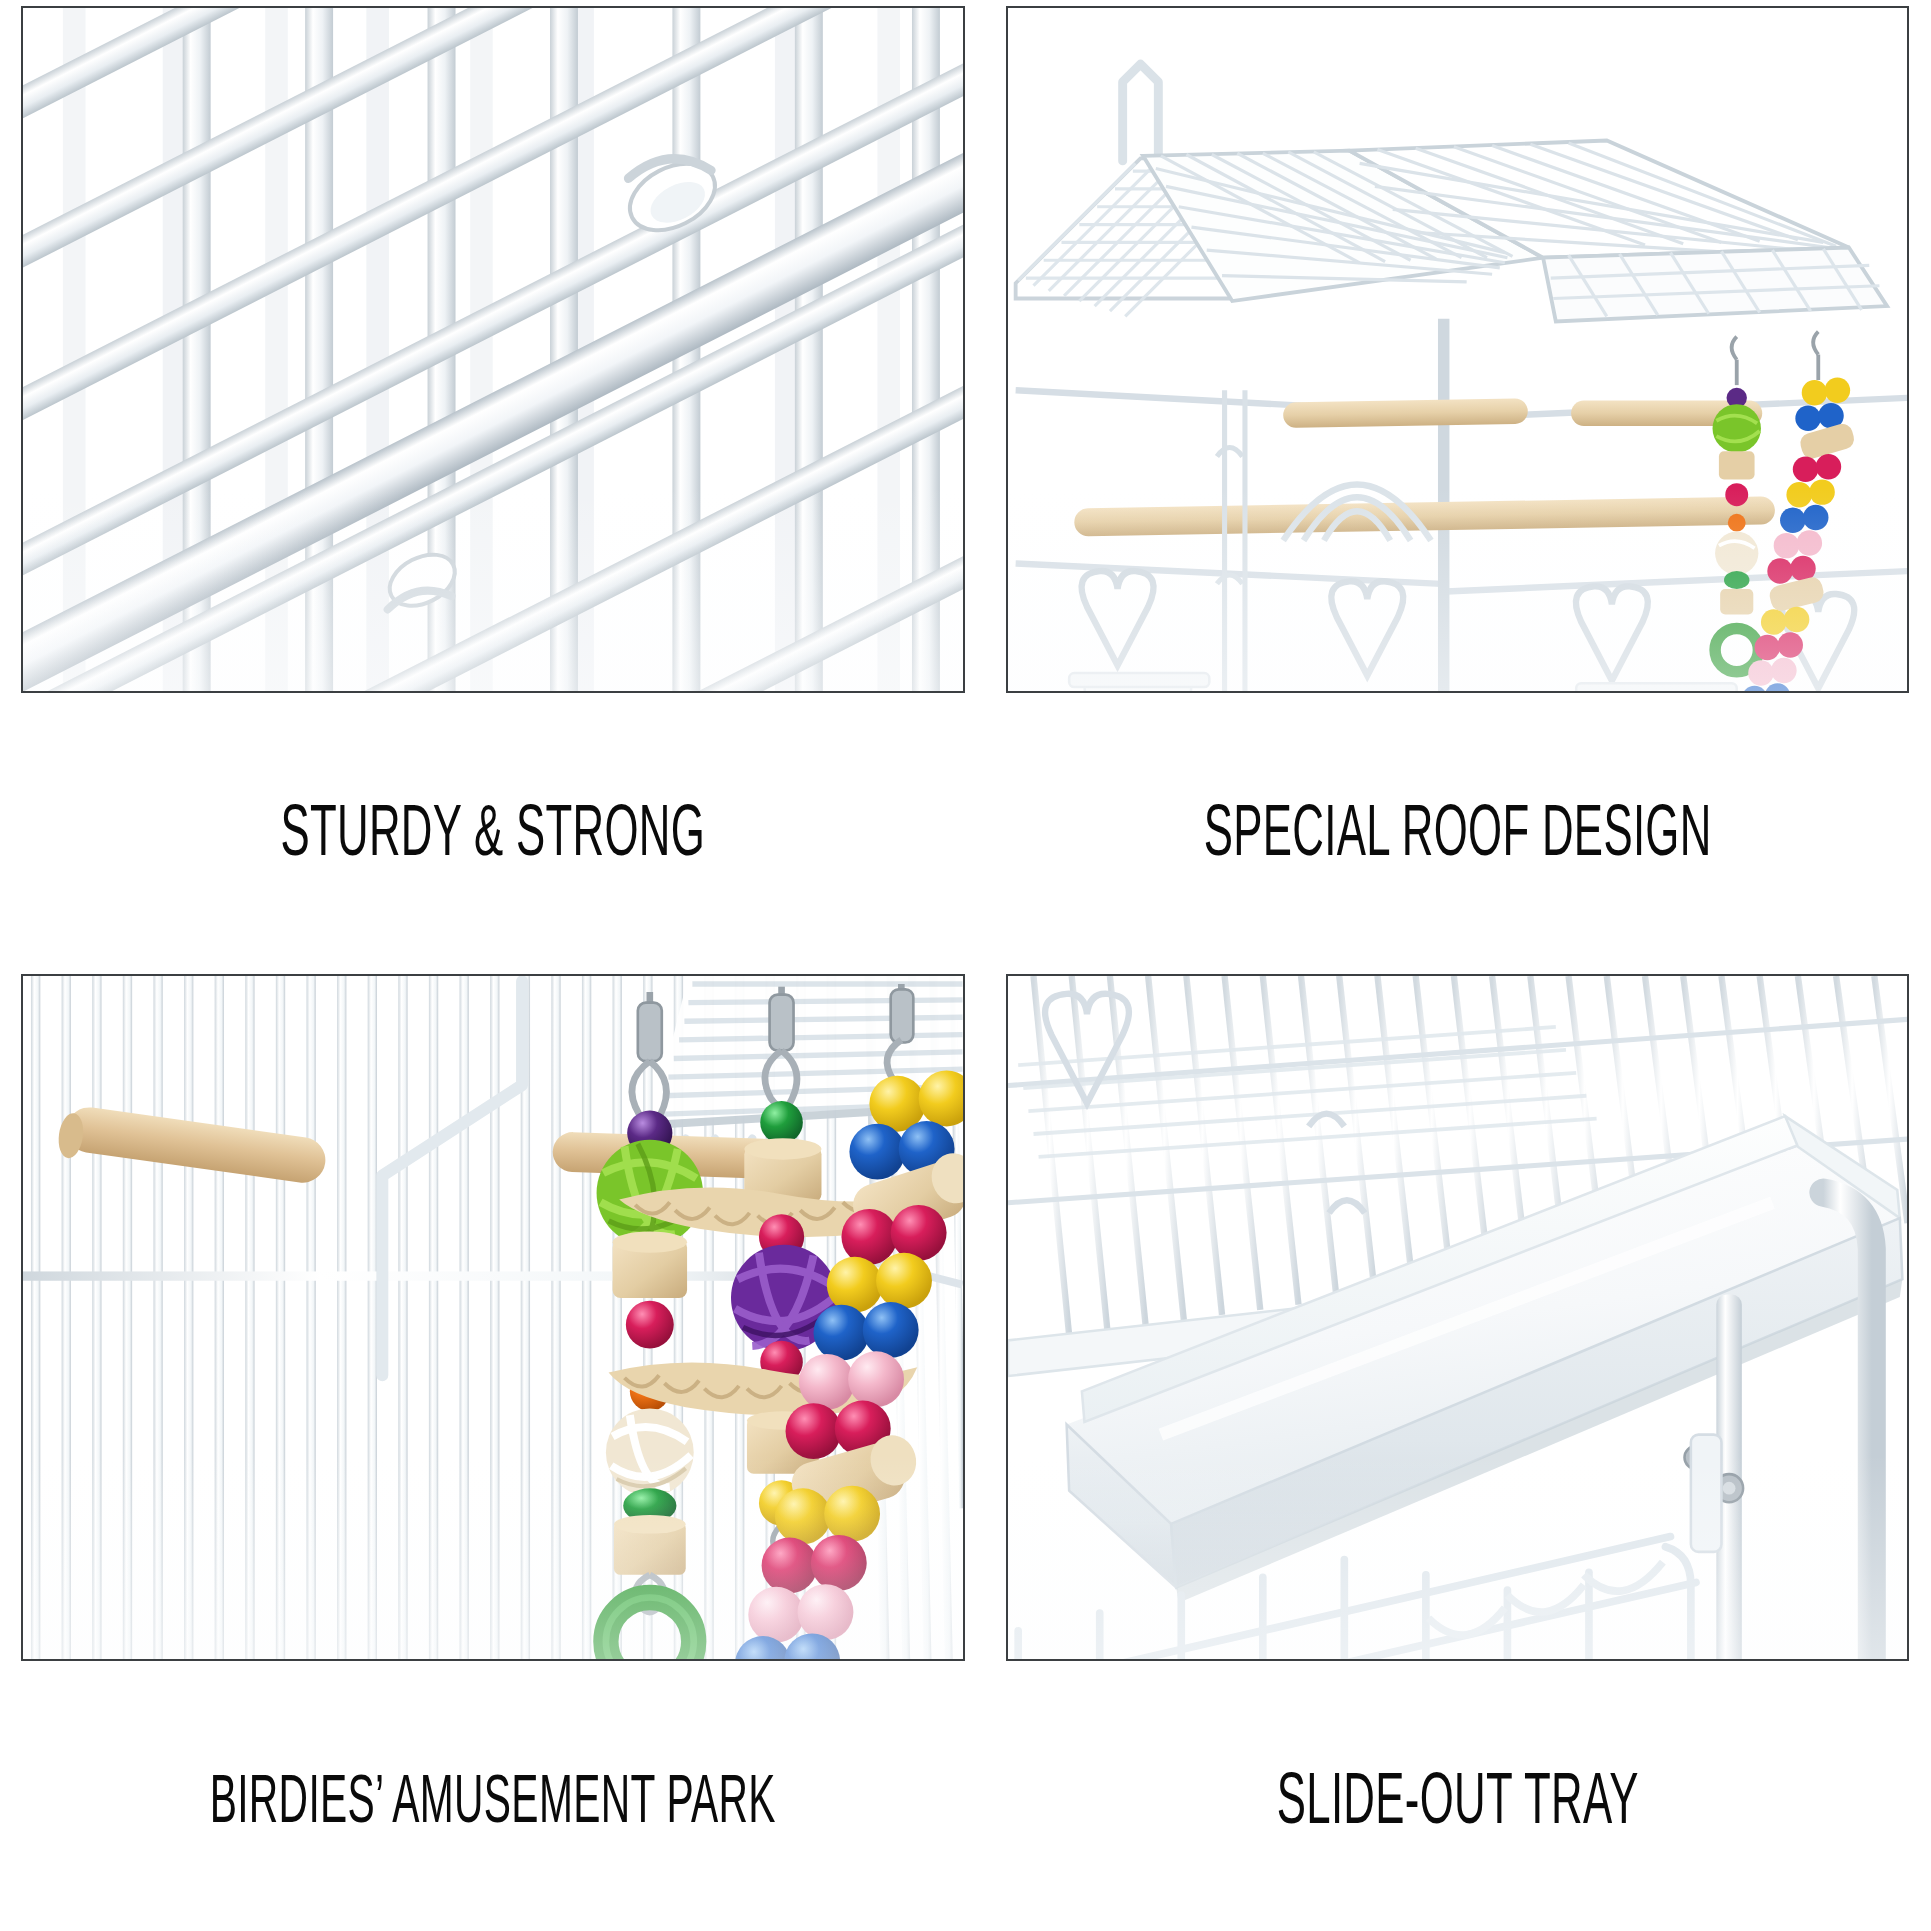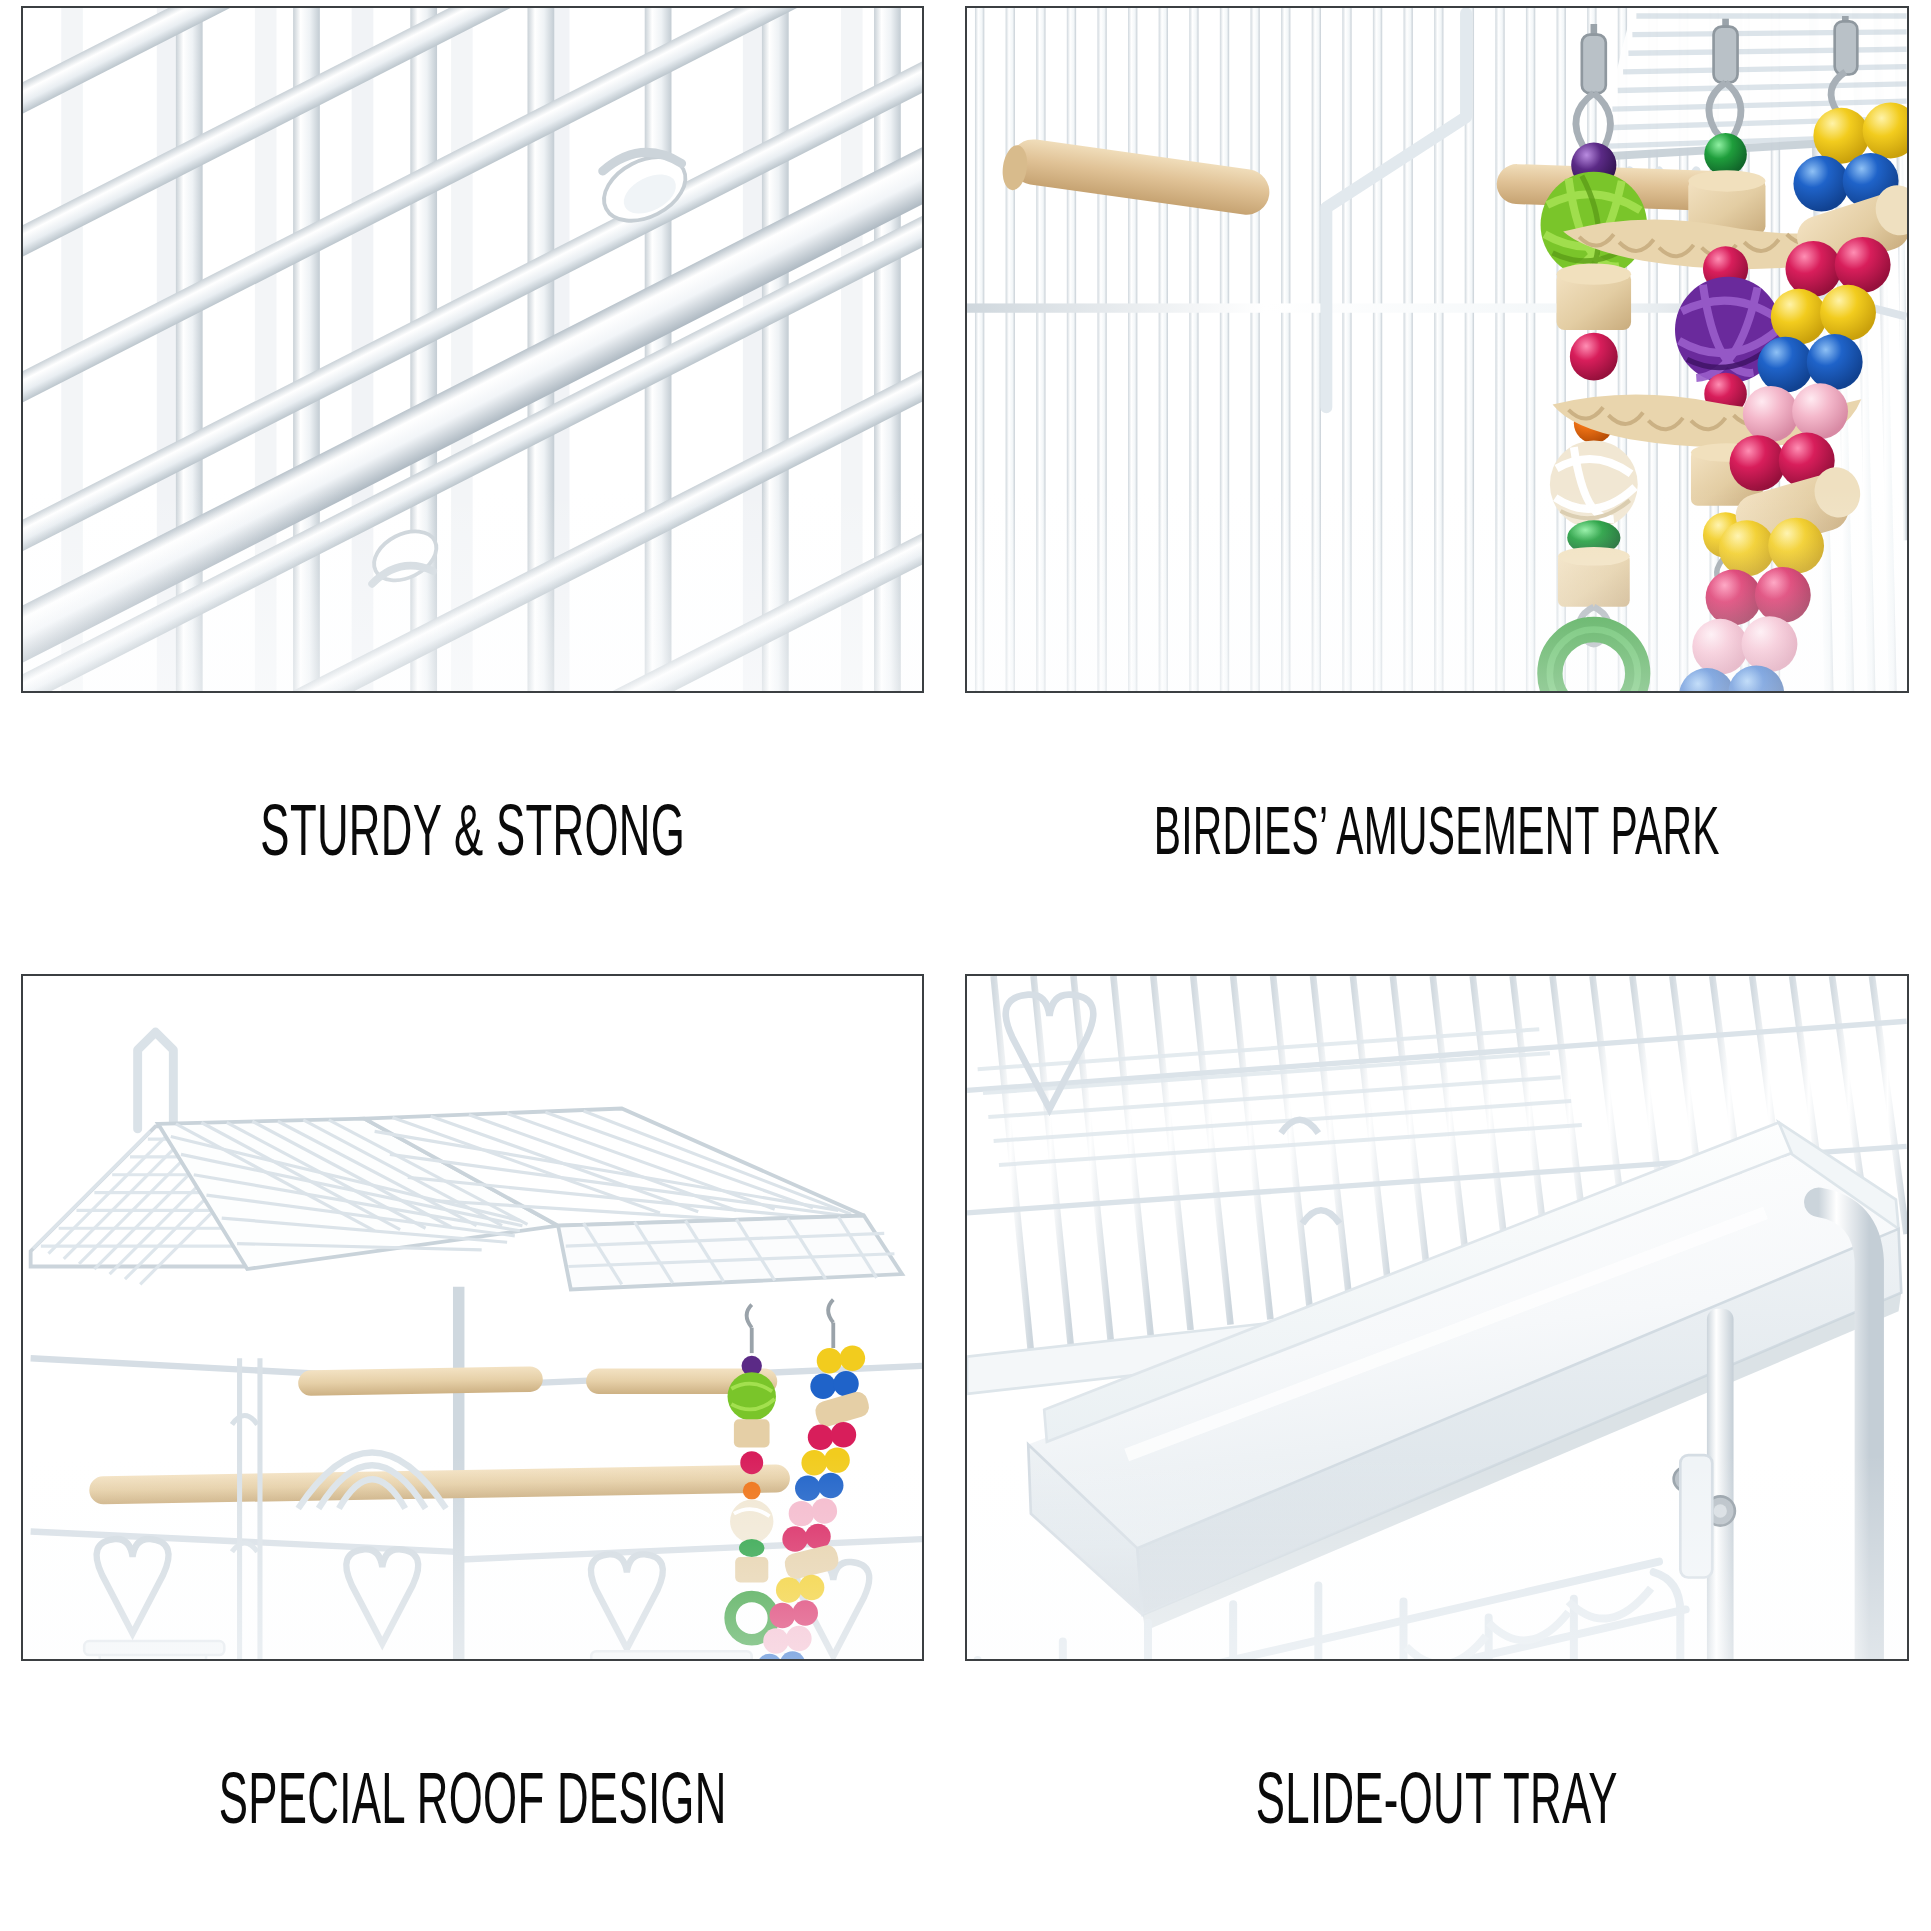--- a/index.html
+++ b/index.html
@@ -139,20 +139,290 @@
         <rect x="0" y="0" width="706" height="706" fill="url(#none)"></rect>
       </svg>
     </div>
     <div class="caption">STURDY &amp; STRONG</div>
   </div>
 
   <div class="cell">
     <div class="photo">
       <svg class="stage" viewBox="0 0 706 706" preserveAspectRatio="none">
         <defs>
+          <linearGradient id="wG" x1="0" y1="0" x2="1" y2="0">
+            <stop offset="0%" stop-color="#cdd6dd"></stop>
+              <stop offset="40%" stop-color="#ffffff"></stop>
+              <stop offset="100%" stop-color="#ccd5dc"></stop>
+          </linearGradient>
+          <linearGradient id="woodG3" x1="0" y1="0" x2="0" y2="1">
+            <stop offset="0%" stop-color="#f3e2c3"></stop>
+              <stop offset="50%" stop-color="#e6d0a8"></stop>
+              <stop offset="100%" stop-color="#cdb184"></stop>
+          </linearGradient>
+        </defs>
+
+        <g stroke="#dae2e8" stroke-width="7" fill="none" stroke-linecap="round" stroke-linejoin="round">
+          <path d="M90 120 L90 58 L104 44 L118 58 L118 120"></path>
+        </g>
+
+        <g>
+          <path d="M104 118 L6 216 L6 228 L180 228 L180 118 Z" fill="#ffffff" stroke="#cbd4db" stroke-width="3"></path>
+          <g stroke="#dde5eb" stroke-width="2.5" fill="none" opacity=".95">
+            <path d="M100 122 L8 214"></path>
+              <path d="M112 126 L20 218"></path>
+              <path d="M124 130 L32 222"></path>
+            <path d="M136 134 L44 226"></path>
+              <path d="M148 138 L56 230"></path>
+              <path d="M160 142 L68 234"></path>
+            <path d="M172 146 L80 238"></path>
+              <path d="M184 150 L92 242"></path>
+            <path d="M98 128 L170 128"></path>
+              <path d="M84 142 L170 142"></path>
+              <path d="M70 156 L170 156"></path>
+            <path d="M56 170 L170 170"></path>
+              <path d="M42 184 L170 184"></path>
+              <path d="M28 198 L170 198"></path>
+              <path d="M14 212 L170 212"></path>
+          </g>
+        </g>
+
+        <g>
+          <path d="M104 118 L262 118 L290 138 L180 228 L6 228 Z" fill="none"></path>
+          <path d="M106 116 L268 112 L420 196 L176 230 Z" fill="#fdfefe" stroke="#c9d3da" stroke-width="3"></path>
+          <g stroke="#dbe3e9" stroke-width="2.5" fill="none">
+            <path d="M120 116 L276 200"></path>
+              <path d="M140 115 L296 199"></path>
+              <path d="M160 115 L316 198"></path>
+            <path d="M180 114 L336 197"></path>
+              <path d="M200 114 L356 196"></path>
+              <path d="M220 113 L376 196"></path>
+            <path d="M240 113 L396 195"></path>
+            <path d="M116 126 L390 192"></path>
+              <path d="M124 140 L392 196"></path>
+              <path d="M134 156 L390 200"></path>
+            <path d="M144 172 L386 204"></path>
+              <path d="M156 190 L380 209"></path>
+              <path d="M168 210 L360 215"></path>
+          </g>
+        </g>
+
+        <g>
+          <path d="M268 112 L470 104 L660 188 L420 196 Z" fill="#ffffff" stroke="#c9d3da" stroke-width="3"></path>
+          <g stroke="#dbe3e9" stroke-width="2.5" fill="none">
+            <path d="M290 111 L500 186"></path>
+              <path d="M320 110 L530 185"></path>
+              <path d="M350 109 L560 184"></path>
+            <path d="M380 108 L590 183"></path>
+              <path d="M410 107 L620 182"></path>
+              <path d="M440 106 L650 187"></path>
+            <path d="M276 122 L640 184"></path>
+              <path d="M288 140 L644 188"></path>
+              <path d="M302 158 L642 192"></path>
+            <path d="M318 176 L600 194"></path>
+          </g>
+        </g>
+
+        <g>
+          <path d="M420 196 L660 188 L690 234 L430 246 Z" fill="#fbfcfd" stroke="#c9d3da" stroke-width="3"></path>
+          <g stroke="#dde5eb" stroke-width="2.5" fill="none">
+            <path d="M440 194 L470 242"></path>
+              <path d="M480 193 L510 241"></path>
+              <path d="M520 192 L550 240"></path>
+            <path d="M560 191 L590 239"></path>
+              <path d="M600 190 L630 238"></path>
+              <path d="M640 189 L670 237"></path>
+            <path d="M426 212 L676 202"></path>
+              <path d="M428 228 L684 218"></path>
+          </g>
+        </g>
+
+        <g>
+          <g stroke="url(#wG)" stroke-width="5">
+            <path d="M14 228 L14 700"></path>
+              <path d="M30 226 L30 700"></path>
+              <path d="M46 224 L46 700"></path>
+            <path d="M62 222 L62 700"></path>
+              <path d="M78 220 L78 700"></path>
+              <path d="M94 218 L94 700"></path>
+            <path d="M110 216 L110 700"></path>
+              <path d="M126 214 L126 700"></path>
+              <path d="M142 212 L142 700"></path>
+            <path d="M158 210 L158 700"></path>
+              <path d="M174 208 L174 700"></path>
+              <path d="M190 210 L190 700"></path>
+            <path d="M206 214 L206 700"></path>
+              <path d="M222 218 L222 700"></path>
+              <path d="M238 222 L238 700"></path>
+            <path d="M254 226 L254 700"></path>
+              <path d="M270 230 L270 700"></path>
+              <path d="M286 234 L286 700"></path>
+            <path d="M302 238 L302 700"></path>
+              <path d="M318 242 L318 700"></path>
+              <path d="M334 246 L334 700"></path>
+          </g>
+          <g stroke="#d6dee5" stroke-width="5" fill="none">
+            <path d="M6 300 L340 318"></path>
+              <path d="M6 436 L340 452"></path>
+              <path d="M6 572 L340 588"></path>
+              <path d="M6 684 L340 698"></path>
+          </g>
+        </g>
+
+        <g>
+          <g stroke="url(#wG)" stroke-width="5">
+            <path d="M348 250 L348 700"></path>
+              <path d="M364 252 L364 700"></path>
+              <path d="M380 254 L380 700"></path>
+            <path d="M396 256 L396 700"></path>
+              <path d="M412 258 L412 700"></path>
+              <path d="M428 254 L428 700"></path>
+            <path d="M444 250 L444 700"></path>
+              <path d="M460 248 L460 700"></path>
+              <path d="M476 246 L476 700"></path>
+            <path d="M492 244 L492 700"></path>
+              <path d="M508 242 L508 700"></path>
+              <path d="M524 240 L524 700"></path>
+            <path d="M540 238 L540 700"></path>
+              <path d="M556 240 L556 700"></path>
+              <path d="M572 244 L572 700"></path>
+            <path d="M588 248 L588 700"></path>
+              <path d="M604 252 L604 700"></path>
+              <path d="M620 256 L620 700"></path>
+            <path d="M636 260 L636 700"></path>
+              <path d="M652 264 L652 700"></path>
+              <path d="M668 268 L668 700"></path>
+            <path d="M684 272 L684 700"></path>
+              <path d="M700 276 L700 700"></path>
+          </g>
+          <g stroke="#d6dee5" stroke-width="5" fill="none">
+            <path d="M344 322 L706 306"></path>
+              <path d="M344 458 L706 442"></path>
+              <path d="M344 592 L706 578"></path>
+              <path d="M344 698 L706 688"></path>
+          </g>
+        </g>
+
+        <g>
+          <path d="M342 244 L342 700" stroke="#cfd8df" stroke-width="9"></path>
+        </g>
+
+        <g>
+          <rect x="52" y="388" width="550" height="22" rx="11" fill="url(#woodG3)" transform="rotate(-1 330 399)"></rect>
+          <rect x="216" y="308" width="192" height="20" rx="10" fill="url(#woodG3)" transform="rotate(-1 312 318)"></rect>
+          <rect x="442" y="308" width="150" height="20" rx="10" fill="url(#woodG3)"></rect>
+          <rect x="178" y="540" width="300" height="22" rx="11" fill="url(#woodG3)" transform="rotate(-1 328 551)"></rect>
+          <rect x="16" y="668" width="620" height="18" rx="9" fill="url(#woodG3)" transform="rotate(-1 326 677)"></rect>
+        </g>
+
+        <g stroke="#dbe3e9" stroke-width="5" fill="none">
+          <path d="M216 418 q58 -88 116 0"></path>
+          <path d="M232 418 q42 -68 84 0"></path>
+          <path d="M248 418 q26 -46 52 0"></path>
+        </g>
+
+        <g>
+          <g stroke="#cfd8df" stroke-width="5" fill="none" stroke-linecap="round">
+            <path d="M62 470 q-12 -26 10 -28 q12 -1 14 14 q2 -15 14 -14 q22 2 10 28 l-24 46 Z"></path>
+            <path d="M258 478 q-12 -26 10 -28 q12 -1 14 14 q2 -15 14 -14 q22 2 10 28 l-24 46 Z"></path>
+            <path d="M450 482 q-12 -26 10 -28 q12 -1 14 14 q2 -15 14 -14 q22 2 10 28 l-24 46 Z"></path>
+            <path d="M612 488 q-12 -26 10 -28 q12 -1 14 14 q2 -15 14 -14 q22 2 10 28 l-24 46 Z"></path>
+          </g>
+          <g>
+            <path d="M60 530 L144 528 L140 612 L64 614 Z" fill="#f7f9fa" stroke="#e2e8ed" stroke-width="2"></path>
+            <rect x="48" y="522" width="110" height="11" rx="4" fill="#f2f5f7" stroke="#dfe5ea" stroke-width="2"></rect>
+            <path d="M455 540 L560 536 L556 622 L460 626 Z" fill="#f7f9fa" stroke="#e2e8ed" stroke-width="2"></path>
+            <rect x="446" y="530" width="126" height="11" rx="4" fill="#f2f5f7" stroke="#dfe5ea" stroke-width="2"></rect>
+          </g>
+        </g>
+
+        <g stroke="#d9e1e7" stroke-width="4" fill="none">
+          <path d="M170 300 L170 700"></path>
+            <path d="M186 300 L186 700"></path>
+          <path d="M164 352 q10 -14 20 0"></path>
+            <path d="M164 452 q10 -14 20 0"></path>
+        </g>
+
+        <g>
+
+          <g>
+            <path d="M572 276 L572 296" stroke="#9aa3aa" stroke-width="3"></path>
+            <circle cx="572" cy="306" r="8" fill="#5b2a86"></circle>
+            <circle cx="572" cy="330" r="19" fill="#7ac52a"></circle>
+            <g stroke="#a3e04f" stroke-width="3" fill="none">
+                <path d="M556 324 q16 -9 32 2"></path>
+                <path d="M556 336 q18 10 34 -4"></path>
+              </g>
+            <rect x="558" y="348" width="28" height="22" rx="4" fill="#e5cfa6"></rect>
+            <circle cx="572" cy="382" r="9" fill="#d81e5b"></circle>
+            <circle cx="572" cy="404" r="7" fill="#ef7215"></circle>
+            <circle cx="572" cy="428" r="17" fill="#f1e7d3"></circle>
+            <g stroke="#ffffff" stroke-width="3" fill="none">
+                <path d="M558 422 q14 -8 28 2"></path>
+              </g>
+            <ellipse cx="572" cy="449" rx="10" ry="7" fill="#1f9e3c"></ellipse>
+            <rect x="559" y="456" width="26" height="20" rx="4" fill="#e5cfa6"></rect>
+            <circle cx="572" cy="504" r="17" fill="none" stroke="#2d9b33" stroke-width="9"></circle>
+          </g>
+
+          <g>
+            <path d="M636 272 L636 292" stroke="#9aa3aa" stroke-width="3"></path>
+            <g>
+              <circle cx="633" cy="302" r="10" fill="#f2cc1e"></circle>
+                <circle cx="651" cy="300" r="10" fill="#f2cc1e"></circle>
+              <circle cx="628" cy="322" r="10" fill="#1f63c9"></circle>
+                <circle cx="646" cy="320" r="10" fill="#1f63c9"></circle>
+              <rect x="622" y="330" width="42" height="20" rx="8" fill="#e5cfa6" transform="rotate(-16 643 340)"></rect>
+              <circle cx="626" cy="362" r="10" fill="#d81e5b"></circle>
+                <circle cx="644" cy="360" r="10" fill="#d81e5b"></circle>
+              <circle cx="621" cy="382" r="10" fill="#f2cc1e"></circle>
+                <circle cx="639" cy="380" r="10" fill="#f2cc1e"></circle>
+              <circle cx="616" cy="402" r="10" fill="#1f63c9"></circle>
+                <circle cx="634" cy="400" r="10" fill="#1f63c9"></circle>
+              <circle cx="611" cy="422" r="10" fill="#f4b8cb"></circle>
+                <circle cx="629" cy="420" r="10" fill="#f4b8cb"></circle>
+              <circle cx="606" cy="442" r="10" fill="#d81e5b"></circle>
+                <circle cx="624" cy="440" r="10" fill="#d81e5b"></circle>
+              <rect x="598" y="450" width="42" height="20" rx="8" fill="#e5cfa6" transform="rotate(-14 619 460)"></rect>
+              <circle cx="601" cy="482" r="10" fill="#f2cc1e"></circle>
+                <circle cx="619" cy="480" r="10" fill="#f2cc1e"></circle>
+              <circle cx="596" cy="502" r="10" fill="#d81e5b"></circle>
+                <circle cx="614" cy="500" r="10" fill="#d81e5b"></circle>
+              <circle cx="591" cy="522" r="10" fill="#f4b8cb"></circle>
+                <circle cx="609" cy="520" r="10" fill="#f4b8cb"></circle>
+              <circle cx="586" cy="542" r="10" fill="#1f63c9"></circle>
+                <circle cx="604" cy="540" r="10" fill="#1f63c9"></circle>
+              <rect x="578" y="550" width="42" height="20" rx="8" fill="#e5cfa6" transform="rotate(-12 599 560)"></rect>
+              <circle cx="582" cy="582" r="10" fill="#f2cc1e"></circle>
+                <circle cx="600" cy="580" r="10" fill="#f2cc1e"></circle>
+              <circle cx="578" cy="602" r="10" fill="#1f63c9"></circle>
+                <circle cx="596" cy="600" r="10" fill="#1f63c9"></circle>
+              <circle cx="574" cy="622" r="10" fill="#f4b8cb"></circle>
+                <circle cx="592" cy="620" r="10" fill="#f4b8cb"></circle>
+              <circle cx="570" cy="660" r="10" fill="#d81e5b"></circle>
+                <circle cx="588" cy="658" r="10" fill="#d81e5b"></circle>
+              <circle cx="566" cy="690" r="10" fill="#f4b8cb"></circle>
+                <circle cx="584" cy="688" r="10" fill="#f4b8cb"></circle>
+            </g>
+          </g>
+
+          <g stroke="#9aa3aa" stroke-width="3" fill="none">
+            <path d="M572 258 q-8 8 0 18"></path>
+              <path d="M636 254 q-8 8 0 18"></path>
+          </g>
+        </g>
+      </svg>
+    </div>
+    <div class="caption">SPECIAL ROOF DESIGN</div>
+  </div>
+
+  <div class="cell">
+    <div class="photo">
+      <svg class="stage" viewBox="0 0 706 706" preserveAspectRatio="none">
+        <defs>
           <linearGradient id="barG" x1="0" y1="0" x2="1" y2="0">
             <stop offset="0%" stop-color="#cfd7dd"></stop>
             <stop offset="35%" stop-color="#ffffff"></stop>
             <stop offset="75%" stop-color="#f2f6f8"></stop>
             <stop offset="100%" stop-color="#c6ced5"></stop>
           </linearGradient>
           <linearGradient id="woodG" x1="0" y1="0" x2="0" y2="1">
             <stop offset="0%" stop-color="#f0ddba"></stop>
             <stop offset="45%" stop-color="#e0c296"></stop>
             <stop offset="100%" stop-color="#c6a372"></stop>
@@ -464,290 +734,20 @@
         </g>
       </svg>
     </div>
     <div class="caption small">BIRDIES’ AMUSEMENT PARK</div>
   </div>
 
   <div class="cell">
     <div class="photo">
       <svg class="stage" viewBox="0 0 706 706" preserveAspectRatio="none">
         <defs>
-          <linearGradient id="wG" x1="0" y1="0" x2="1" y2="0">
-            <stop offset="0%" stop-color="#cdd6dd"></stop>
-              <stop offset="40%" stop-color="#ffffff"></stop>
-              <stop offset="100%" stop-color="#ccd5dc"></stop>
-          </linearGradient>
-          <linearGradient id="woodG3" x1="0" y1="0" x2="0" y2="1">
-            <stop offset="0%" stop-color="#f3e2c3"></stop>
-              <stop offset="50%" stop-color="#e6d0a8"></stop>
-              <stop offset="100%" stop-color="#cdb184"></stop>
-          </linearGradient>
-        </defs>
-
-        <g stroke="#dae2e8" stroke-width="7" fill="none" stroke-linecap="round" stroke-linejoin="round">
-          <path d="M90 120 L90 58 L104 44 L118 58 L118 120"></path>
-        </g>
-
-        <g>
-          <path d="M104 118 L6 216 L6 228 L180 228 L180 118 Z" fill="#ffffff" stroke="#cbd4db" stroke-width="3"></path>
-          <g stroke="#dde5eb" stroke-width="2.5" fill="none" opacity=".95">
-            <path d="M100 122 L8 214"></path>
-              <path d="M112 126 L20 218"></path>
-              <path d="M124 130 L32 222"></path>
-            <path d="M136 134 L44 226"></path>
-              <path d="M148 138 L56 230"></path>
-              <path d="M160 142 L68 234"></path>
-            <path d="M172 146 L80 238"></path>
-              <path d="M184 150 L92 242"></path>
-            <path d="M98 128 L170 128"></path>
-              <path d="M84 142 L170 142"></path>
-              <path d="M70 156 L170 156"></path>
-            <path d="M56 170 L170 170"></path>
-              <path d="M42 184 L170 184"></path>
-              <path d="M28 198 L170 198"></path>
-              <path d="M14 212 L170 212"></path>
-          </g>
-        </g>
-
-        <g>
-          <path d="M104 118 L262 118 L290 138 L180 228 L6 228 Z" fill="none"></path>
-          <path d="M106 116 L268 112 L420 196 L176 230 Z" fill="#fdfefe" stroke="#c9d3da" stroke-width="3"></path>
-          <g stroke="#dbe3e9" stroke-width="2.5" fill="none">
-            <path d="M120 116 L276 200"></path>
-              <path d="M140 115 L296 199"></path>
-              <path d="M160 115 L316 198"></path>
-            <path d="M180 114 L336 197"></path>
-              <path d="M200 114 L356 196"></path>
-              <path d="M220 113 L376 196"></path>
-            <path d="M240 113 L396 195"></path>
-            <path d="M116 126 L390 192"></path>
-              <path d="M124 140 L392 196"></path>
-              <path d="M134 156 L390 200"></path>
-            <path d="M144 172 L386 204"></path>
-              <path d="M156 190 L380 209"></path>
-              <path d="M168 210 L360 215"></path>
-          </g>
-        </g>
-
-        <g>
-          <path d="M268 112 L470 104 L660 188 L420 196 Z" fill="#ffffff" stroke="#c9d3da" stroke-width="3"></path>
-          <g stroke="#dbe3e9" stroke-width="2.5" fill="none">
-            <path d="M290 111 L500 186"></path>
-              <path d="M320 110 L530 185"></path>
-              <path d="M350 109 L560 184"></path>
-            <path d="M380 108 L590 183"></path>
-              <path d="M410 107 L620 182"></path>
-              <path d="M440 106 L650 187"></path>
-            <path d="M276 122 L640 184"></path>
-              <path d="M288 140 L644 188"></path>
-              <path d="M302 158 L642 192"></path>
-            <path d="M318 176 L600 194"></path>
-          </g>
-        </g>
-
-        <g>
-          <path d="M420 196 L660 188 L690 234 L430 246 Z" fill="#fbfcfd" stroke="#c9d3da" stroke-width="3"></path>
-          <g stroke="#dde5eb" stroke-width="2.5" fill="none">
-            <path d="M440 194 L470 242"></path>
-              <path d="M480 193 L510 241"></path>
-              <path d="M520 192 L550 240"></path>
-            <path d="M560 191 L590 239"></path>
-              <path d="M600 190 L630 238"></path>
-              <path d="M640 189 L670 237"></path>
-            <path d="M426 212 L676 202"></path>
-              <path d="M428 228 L684 218"></path>
-          </g>
-        </g>
-
-        <g>
-          <g stroke="url(#wG)" stroke-width="5">
-            <path d="M14 228 L14 700"></path>
-              <path d="M30 226 L30 700"></path>
-              <path d="M46 224 L46 700"></path>
-            <path d="M62 222 L62 700"></path>
-              <path d="M78 220 L78 700"></path>
-              <path d="M94 218 L94 700"></path>
-            <path d="M110 216 L110 700"></path>
-              <path d="M126 214 L126 700"></path>
-              <path d="M142 212 L142 700"></path>
-            <path d="M158 210 L158 700"></path>
-              <path d="M174 208 L174 700"></path>
-              <path d="M190 210 L190 700"></path>
-            <path d="M206 214 L206 700"></path>
-              <path d="M222 218 L222 700"></path>
-              <path d="M238 222 L238 700"></path>
-            <path d="M254 226 L254 700"></path>
-              <path d="M270 230 L270 700"></path>
-              <path d="M286 234 L286 700"></path>
-            <path d="M302 238 L302 700"></path>
-              <path d="M318 242 L318 700"></path>
-              <path d="M334 246 L334 700"></path>
-          </g>
-          <g stroke="#d6dee5" stroke-width="5" fill="none">
-            <path d="M6 300 L340 318"></path>
-              <path d="M6 436 L340 452"></path>
-              <path d="M6 572 L340 588"></path>
-              <path d="M6 684 L340 698"></path>
-          </g>
-        </g>
-
-        <g>
-          <g stroke="url(#wG)" stroke-width="5">
-            <path d="M348 250 L348 700"></path>
-              <path d="M364 252 L364 700"></path>
-              <path d="M380 254 L380 700"></path>
-            <path d="M396 256 L396 700"></path>
-              <path d="M412 258 L412 700"></path>
-              <path d="M428 254 L428 700"></path>
-            <path d="M444 250 L444 700"></path>
-              <path d="M460 248 L460 700"></path>
-              <path d="M476 246 L476 700"></path>
-            <path d="M492 244 L492 700"></path>
-              <path d="M508 242 L508 700"></path>
-              <path d="M524 240 L524 700"></path>
-            <path d="M540 238 L540 700"></path>
-              <path d="M556 240 L556 700"></path>
-              <path d="M572 244 L572 700"></path>
-            <path d="M588 248 L588 700"></path>
-              <path d="M604 252 L604 700"></path>
-              <path d="M620 256 L620 700"></path>
-            <path d="M636 260 L636 700"></path>
-              <path d="M652 264 L652 700"></path>
-              <path d="M668 268 L668 700"></path>
-            <path d="M684 272 L684 700"></path>
-              <path d="M700 276 L700 700"></path>
-          </g>
-          <g stroke="#d6dee5" stroke-width="5" fill="none">
-            <path d="M344 322 L706 306"></path>
-              <path d="M344 458 L706 442"></path>
-              <path d="M344 592 L706 578"></path>
-              <path d="M344 698 L706 688"></path>
-          </g>
-        </g>
-
-        <g>
-          <path d="M342 244 L342 700" stroke="#cfd8df" stroke-width="9"></path>
-        </g>
-
-        <g>
-          <rect x="52" y="388" width="550" height="22" rx="11" fill="url(#woodG3)" transform="rotate(-1 330 399)"></rect>
-          <rect x="216" y="308" width="192" height="20" rx="10" fill="url(#woodG3)" transform="rotate(-1 312 318)"></rect>
-          <rect x="442" y="308" width="150" height="20" rx="10" fill="url(#woodG3)"></rect>
-          <rect x="178" y="540" width="300" height="22" rx="11" fill="url(#woodG3)" transform="rotate(-1 328 551)"></rect>
-          <rect x="16" y="668" width="620" height="18" rx="9" fill="url(#woodG3)" transform="rotate(-1 326 677)"></rect>
-        </g>
-
-        <g stroke="#dbe3e9" stroke-width="5" fill="none">
-          <path d="M216 418 q58 -88 116 0"></path>
-          <path d="M232 418 q42 -68 84 0"></path>
-          <path d="M248 418 q26 -46 52 0"></path>
-        </g>
-
-        <g>
-          <g stroke="#cfd8df" stroke-width="5" fill="none" stroke-linecap="round">
-            <path d="M62 470 q-12 -26 10 -28 q12 -1 14 14 q2 -15 14 -14 q22 2 10 28 l-24 46 Z"></path>
-            <path d="M258 478 q-12 -26 10 -28 q12 -1 14 14 q2 -15 14 -14 q22 2 10 28 l-24 46 Z"></path>
-            <path d="M450 482 q-12 -26 10 -28 q12 -1 14 14 q2 -15 14 -14 q22 2 10 28 l-24 46 Z"></path>
-            <path d="M612 488 q-12 -26 10 -28 q12 -1 14 14 q2 -15 14 -14 q22 2 10 28 l-24 46 Z"></path>
-          </g>
-          <g>
-            <path d="M60 530 L144 528 L140 612 L64 614 Z" fill="#f7f9fa" stroke="#e2e8ed" stroke-width="2"></path>
-            <rect x="48" y="522" width="110" height="11" rx="4" fill="#f2f5f7" stroke="#dfe5ea" stroke-width="2"></rect>
-            <path d="M455 540 L560 536 L556 622 L460 626 Z" fill="#f7f9fa" stroke="#e2e8ed" stroke-width="2"></path>
-            <rect x="446" y="530" width="126" height="11" rx="4" fill="#f2f5f7" stroke="#dfe5ea" stroke-width="2"></rect>
-          </g>
-        </g>
-
-        <g stroke="#d9e1e7" stroke-width="4" fill="none">
-          <path d="M170 300 L170 700"></path>
-            <path d="M186 300 L186 700"></path>
-          <path d="M164 352 q10 -14 20 0"></path>
-            <path d="M164 452 q10 -14 20 0"></path>
-        </g>
-
-        <g>
-
-          <g>
-            <path d="M572 276 L572 296" stroke="#9aa3aa" stroke-width="3"></path>
-            <circle cx="572" cy="306" r="8" fill="#5b2a86"></circle>
-            <circle cx="572" cy="330" r="19" fill="#7ac52a"></circle>
-            <g stroke="#a3e04f" stroke-width="3" fill="none">
-                <path d="M556 324 q16 -9 32 2"></path>
-                <path d="M556 336 q18 10 34 -4"></path>
-              </g>
-            <rect x="558" y="348" width="28" height="22" rx="4" fill="#e5cfa6"></rect>
-            <circle cx="572" cy="382" r="9" fill="#d81e5b"></circle>
-            <circle cx="572" cy="404" r="7" fill="#ef7215"></circle>
-            <circle cx="572" cy="428" r="17" fill="#f1e7d3"></circle>
-            <g stroke="#ffffff" stroke-width="3" fill="none">
-                <path d="M558 422 q14 -8 28 2"></path>
-              </g>
-            <ellipse cx="572" cy="449" rx="10" ry="7" fill="#1f9e3c"></ellipse>
-            <rect x="559" y="456" width="26" height="20" rx="4" fill="#e5cfa6"></rect>
-            <circle cx="572" cy="504" r="17" fill="none" stroke="#2d9b33" stroke-width="9"></circle>
-          </g>
-
-          <g>
-            <path d="M636 272 L636 292" stroke="#9aa3aa" stroke-width="3"></path>
-            <g>
-              <circle cx="633" cy="302" r="10" fill="#f2cc1e"></circle>
-                <circle cx="651" cy="300" r="10" fill="#f2cc1e"></circle>
-              <circle cx="628" cy="322" r="10" fill="#1f63c9"></circle>
-                <circle cx="646" cy="320" r="10" fill="#1f63c9"></circle>
-              <rect x="622" y="330" width="42" height="20" rx="8" fill="#e5cfa6" transform="rotate(-16 643 340)"></rect>
-              <circle cx="626" cy="362" r="10" fill="#d81e5b"></circle>
-                <circle cx="644" cy="360" r="10" fill="#d81e5b"></circle>
-              <circle cx="621" cy="382" r="10" fill="#f2cc1e"></circle>
-                <circle cx="639" cy="380" r="10" fill="#f2cc1e"></circle>
-              <circle cx="616" cy="402" r="10" fill="#1f63c9"></circle>
-                <circle cx="634" cy="400" r="10" fill="#1f63c9"></circle>
-              <circle cx="611" cy="422" r="10" fill="#f4b8cb"></circle>
-                <circle cx="629" cy="420" r="10" fill="#f4b8cb"></circle>
-              <circle cx="606" cy="442" r="10" fill="#d81e5b"></circle>
-                <circle cx="624" cy="440" r="10" fill="#d81e5b"></circle>
-              <rect x="598" y="450" width="42" height="20" rx="8" fill="#e5cfa6" transform="rotate(-14 619 460)"></rect>
-              <circle cx="601" cy="482" r="10" fill="#f2cc1e"></circle>
-                <circle cx="619" cy="480" r="10" fill="#f2cc1e"></circle>
-              <circle cx="596" cy="502" r="10" fill="#d81e5b"></circle>
-                <circle cx="614" cy="500" r="10" fill="#d81e5b"></circle>
-              <circle cx="591" cy="522" r="10" fill="#f4b8cb"></circle>
-                <circle cx="609" cy="520" r="10" fill="#f4b8cb"></circle>
-              <circle cx="586" cy="542" r="10" fill="#1f63c9"></circle>
-                <circle cx="604" cy="540" r="10" fill="#1f63c9"></circle>
-              <rect x="578" y="550" width="42" height="20" rx="8" fill="#e5cfa6" transform="rotate(-12 599 560)"></rect>
-              <circle cx="582" cy="582" r="10" fill="#f2cc1e"></circle>
-                <circle cx="600" cy="580" r="10" fill="#f2cc1e"></circle>
-              <circle cx="578" cy="602" r="10" fill="#1f63c9"></circle>
-                <circle cx="596" cy="600" r="10" fill="#1f63c9"></circle>
-              <circle cx="574" cy="622" r="10" fill="#f4b8cb"></circle>
-                <circle cx="592" cy="620" r="10" fill="#f4b8cb"></circle>
-              <circle cx="570" cy="660" r="10" fill="#d81e5b"></circle>
-                <circle cx="588" cy="658" r="10" fill="#d81e5b"></circle>
-              <circle cx="566" cy="690" r="10" fill="#f4b8cb"></circle>
-                <circle cx="584" cy="688" r="10" fill="#f4b8cb"></circle>
-            </g>
-          </g>
-
-          <g stroke="#9aa3aa" stroke-width="3" fill="none">
-            <path d="M572 258 q-8 8 0 18"></path>
-              <path d="M636 254 q-8 8 0 18"></path>
-          </g>
-        </g>
-      </svg>
-    </div>
-    <div class="caption">SPECIAL ROOF DESIGN</div>
-  </div>
-
-  <div class="cell">
-    <div class="photo">
-      <svg class="stage" viewBox="0 0 706 706" preserveAspectRatio="none">
-        <defs>
           <linearGradient id="trayTop" x1="0" y1="0" x2="0.3" y2="1">
             <stop offset="0%" stop-color="#ffffff"></stop>
               <stop offset="55%" stop-color="#f6f8fa"></stop>
               <stop offset="100%" stop-color="#e6ecf0"></stop>
           </linearGradient>
           <linearGradient id="trayFront" x1="0" y1="0" x2="0" y2="1">
             <stop offset="0%" stop-color="#eef2f5"></stop>
               <stop offset="60%" stop-color="#e0e7ec"></stop>
               <stop offset="100%" stop-color="#cfd8df"></stop>
           </linearGradient>

